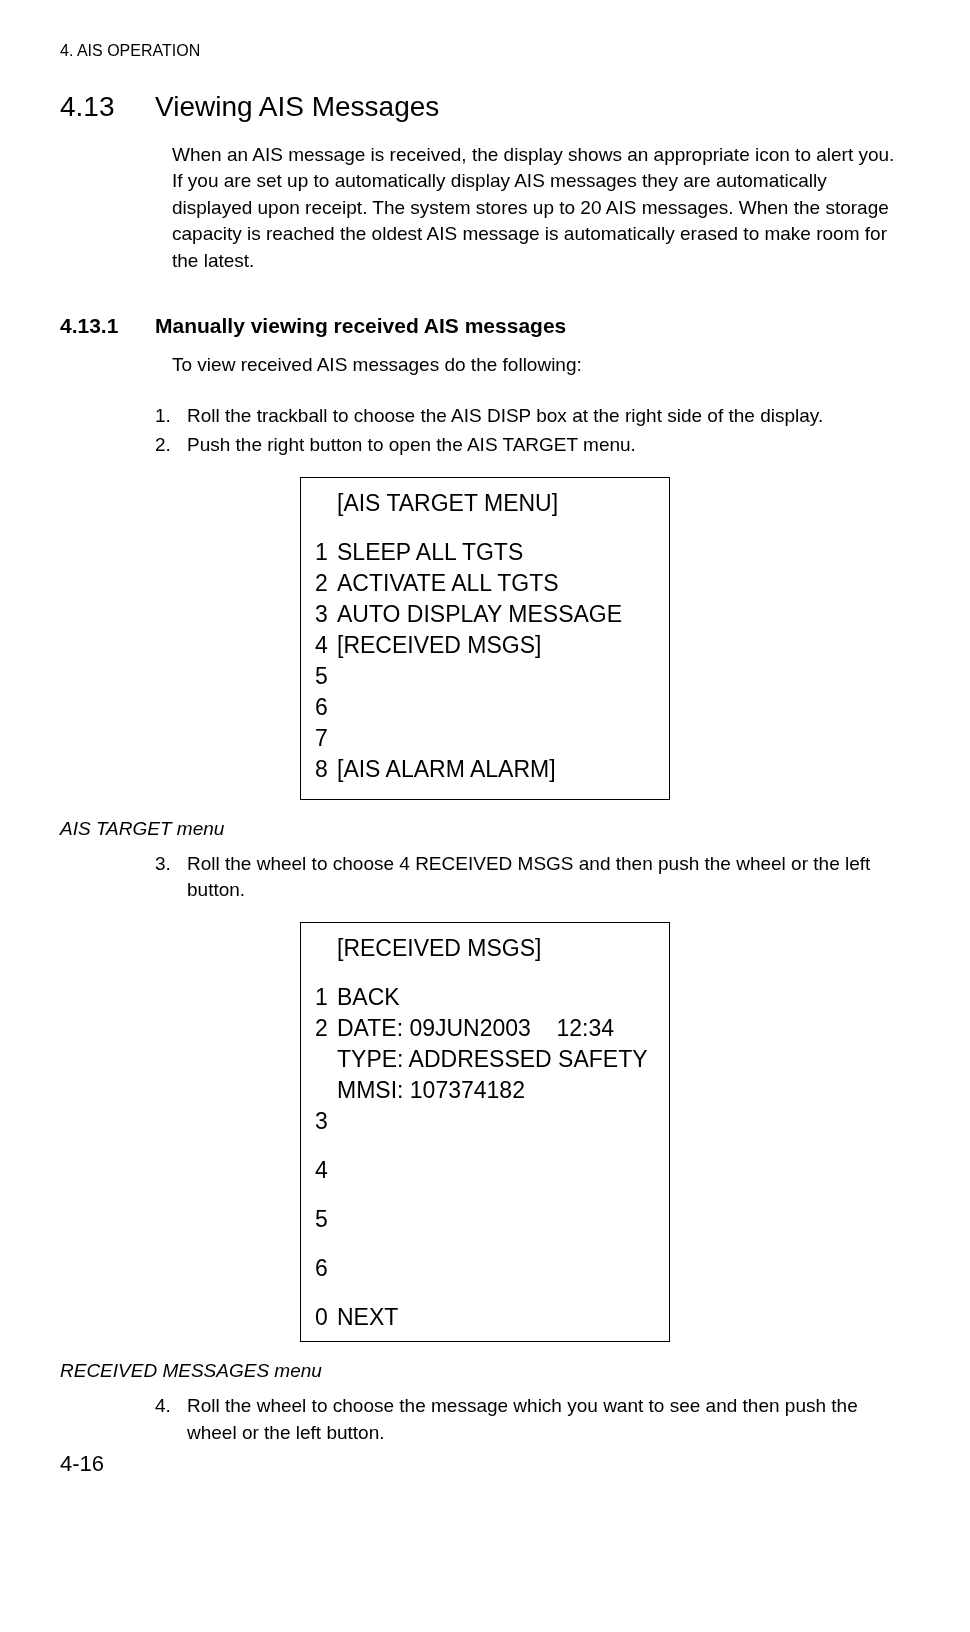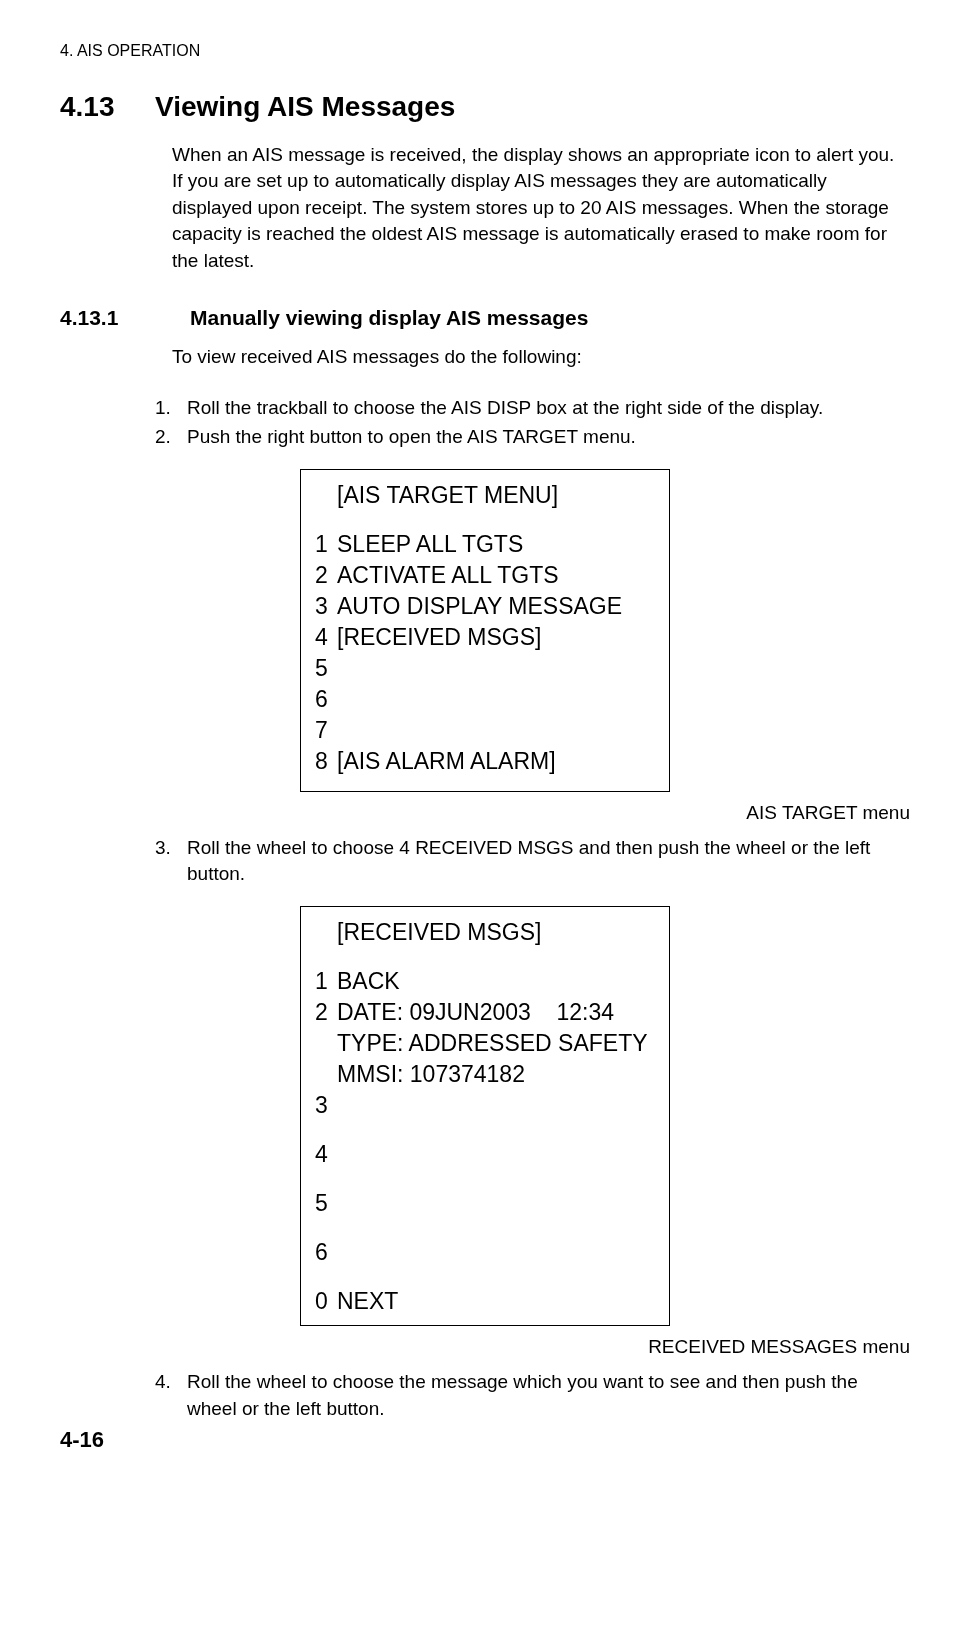--- a/index.html
+++ b/index.html
@@ -13,32 +13,31 @@
       color: #000;
     }
     .header {
       font-size: 16px;
       margin-bottom: 25px;
     }
     .h1-row {
       display: flex;
       align-items: baseline;
       font-size: 28px;
-      font-weight: bold;
+      font-weight: normal;
       margin-bottom: 15px;
     }
     .h1-num { width: 95px; }
     .h2-row {
       display: flex;
       align-items: baseline;
       font-size: 21px;
       font-weight: bold;
-      margin-top: 28px;
+      margin-top: 36px;
       margin-bottom: 12px;
-      gap: 35px;
     }
     .h2-num { width: 95px; }
     .para {
       margin-left: 112px;
       margin-bottom: 10px;
     }
     .ol {
       margin-left: 95px;
     }
     .li {
@@ -52,44 +51,45 @@
       width: 340px;
       margin: 18px auto 6px auto;
       padding: 10px 14px 14px 14px;
       font-size: 23px;
       line-height: 1.35;
     }
     .menu-title { padding-left: 22px; margin-bottom: 18px; }
     .menu-line { display: flex; }
     .mn { width: 22px; }
     .caption {
-      text-align: right;
-      margin-top: 8px;
+      text-align: left;
+      font-style: italic;
+      margin-top: 16px;
       margin-bottom: 8px;
     }
     .page-num {
       font-size: 22px;
-      font-weight: bold;
+      font-weight: normal;
     }
   </style>
 </head>
 <body>
 
 <div class="header">4. AIS OPERATION</div>
 
 <div class="h1-row">
   <span class="h1-num">4.13</span>
   <span>Viewing AIS Messages</span>
 </div>
 
 <div class="para">When an AIS message is received, the display shows an appropriate icon to alert you. If you are set up to automatically display AIS messages they are automatically displayed upon receipt. The system stores up to 20 AIS messages. When the storage capacity is reached the oldest AIS message is automatically erased to make room for the latest.</div>
 
 <div class="h2-row">
   <span class="h2-num">4.13.1</span>
-  <span>Manually viewing display AIS messages</span>
+  <span>Manually viewing received AIS messages</span>
 </div>
 
 <div class="para">To view received AIS messages do the following:</div>
 
 <div style="height:14px"></div>
 
 <div class="ol">
   <div class="li">
     <span class="li-num">1.</span>
     <span class="li-text">Roll the trackball to choose the AIS DISP box at the right side of the display.</span>

